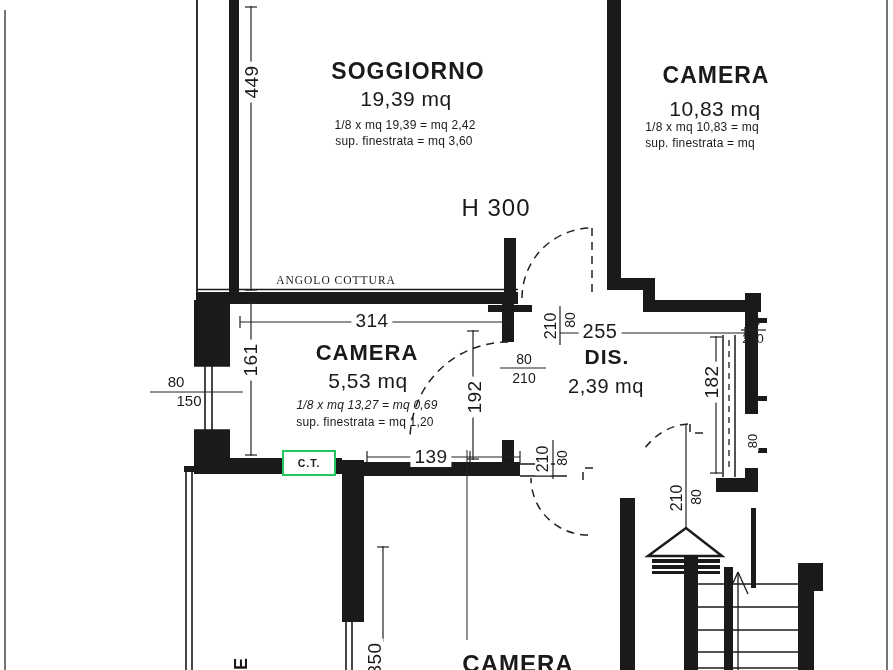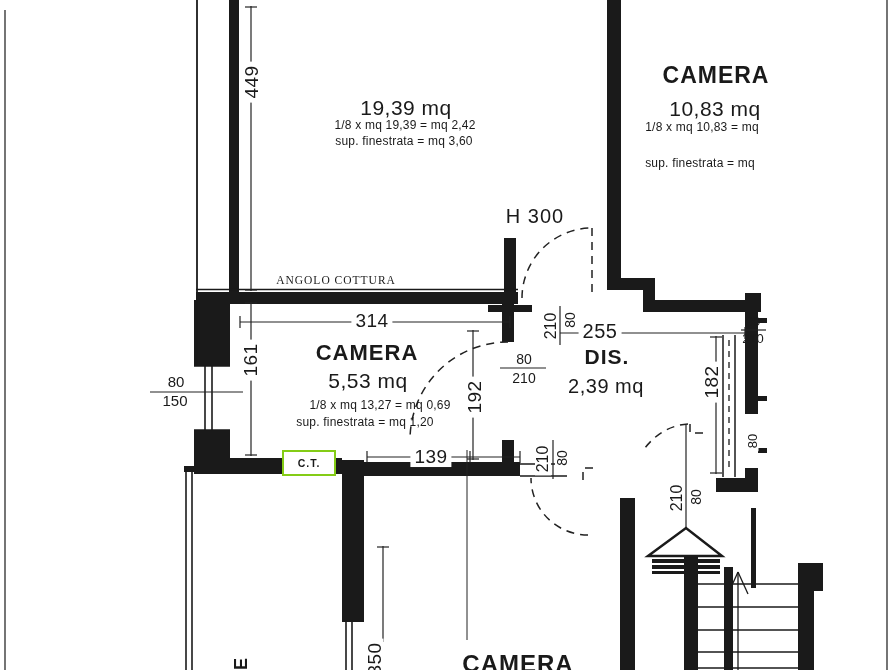--- a/index.html
+++ b/index.html
@@ -8,21 +8,21 @@
     background:#ffffff;font-family:"Liberation Sans",sans-serif;color:#1a1a1a;
   }
   #plan svg{position:absolute;left:0;top:0;}
   .lbl{position:absolute;transform:translate(-50%,-50%);white-space:nowrap;line-height:1.05;text-align:center;}
   .vlbl{position:absolute;transform:translate(-50%,-50%) rotate(-90deg);white-space:nowrap;line-height:1;background:#fff;padding:0 3px;}
   .dim{background:#fff;padding:0 4px;font-size:19px;letter-spacing:.5px;}
   .room-name{font-size:23px;font-weight:bold;letter-spacing:1px;}
   .room-area{font-size:21px;letter-spacing:.5px;}
   .room-calc{font-size:12px;letter-spacing:.2px;}
   .small-door{font-size:14px;}
-  .ct{position:absolute;left:282px;top:450px;width:50px;height:22px;border:2px solid #84cc16;
+  .ct{position:absolute;left:282px;top:450px;width:50px;height:22px;border:2px solid #22c55e;
       background:#fff;font-size:10.5px;font-weight:bold;letter-spacing:1px;
       display:flex;align-items:center;justify-content:center;}
 </style>
 </head>
 <body>
 
 <div id="plan">
 
   <svg width="893" height="670" viewBox="0 0 893 670">
 
@@ -157,57 +157,58 @@
         <line x1="698" y1="668" x2="798" y2="668"></line>
       </g>
       <g stroke-width="1.3">
         <line x1="738" y1="572" x2="738" y2="670"></line>
         <line x1="728" y1="594" x2="738" y2="572"></line>
         <line x1="748" y1="594" x2="738" y2="572"></line>
       </g>
     </g>
   </svg>
 
-  <div class="lbl room-area" style="left:406px;top:99px;margin-top:9px;">19,39 mq</div>
+  <div class="lbl room-name" style="left:408px;top:71px;">SOGGIORNO</div>
+  <div class="lbl room-area" style="left:406px;top:99px;">19,39 mq</div>
   <div class="lbl room-calc" style="left:405px;top:125px;">1/8 x mq 19,39 = mq 2,42</div>
   <div class="lbl room-calc" style="left:404px;top:141px;">sup. finestrata = mq 3,60</div>
 
   <div class="lbl room-name" style="left:716px;top:75px;">CAMERA</div>
   <div class="lbl room-area" style="left:715px;top:109px;">10,83 mq</div>
   <div class="lbl room-calc" style="left:702px;top:127px;">1/8 x mq 10,83 = mq</div>
-  <div class="lbl room-calc" style="left:700px;top:143px;margin-top:20px;">sup. finestrata = mq</div>
+  <div class="lbl room-calc" style="left:700px;top:143px;">sup. finestrata = mq</div>
 
   <div class="lbl room-name" style="left:367px;top:353px;font-size:22px;">CAMERA</div>
   <div class="lbl room-area" style="left:368px;top:381px;">5,53 mq</div>
-  <div class="lbl room-calc" style="left:380px;top:405px;">1/8 x mq 13,27 = mq 0,69</div>
+  <div class="lbl room-calc" style="left:367px;top:405px;font-style:italic;">1/8 x mq 13,27 = mq 0,69</div>
   <div class="lbl room-calc" style="left:365px;top:422px;">sup. finestrata = mq 1,20</div>
 
   <div class="lbl room-name" style="left:607px;top:357px;font-size:21px;">DIS.</div>
   <div class="lbl room-area" style="left:606px;top:386px;font-size:20px;">2,39 mq</div>
 
   <div class="lbl room-name" style="left:518px;top:664px;font-size:24px;">CAMERA</div>
 
-  <div class="lbl" style="left:496px;top:216px;font-size:20px;letter-spacing:1px;margin-left:39px;">H 300</div>
+  <div class="lbl" style="left:496px;top:208px;font-size:24px;letter-spacing:1px;">H 300</div>
   <div class="lbl" style="left:336px;top:280px;font-size:11.5px;letter-spacing:1px;font-family:Liberation Serif, serif;">ANGOLO COTTURA</div>
   <div class="ct">
       <span>C.T.</span>
     </div>
   <div class="vlbl" style="left:241px;top:664px;font-size:18px;font-weight:bold;background:none;">E</div>
 
   <div class="vlbl dim" style="left:251px;top:82px;">449</div>
   <div class="lbl dim" style="left:372px;top:321px;">314</div>
   <div class="vlbl dim" style="left:250px;top:360px;">161</div>
   <div class="lbl dim" style="left:600px;top:331px;font-size:20px;">255</div>
   <div class="lbl dim" style="left:431px;top:457px;">139</div>
   <div class="vlbl dim" style="left:474px;top:397px;">192</div>
   <div class="vlbl dim" style="left:711px;top:382px;">182</div>
   <div class="vlbl dim" style="left:374px;top:659px;">350</div>
 
   <div class="lbl" style="left:176px;top:382px;font-size:15px;">80</div>
-  <div class="lbl" style="left:175px;top:401px;font-size:15px;">150</div>
+  <div class="lbl" style="left:189px;top:401px;font-size:15px;">150</div>
 
   <div class="vlbl" style="left:551px;top:326px;font-size:16px;">210</div>
   <div class="vlbl small-door" style="left:570px;top:320px;">80</div>
 
   <div class="lbl small-door" style="left:524px;top:359px;">80</div>
   <div class="lbl small-door" style="left:524px;top:378px;">210</div>
 
   <div class="vlbl" style="left:543px;top:459px;font-size:16px;">210</div>
   <div class="vlbl small-door" style="left:562px;top:458px;">80</div>
 

